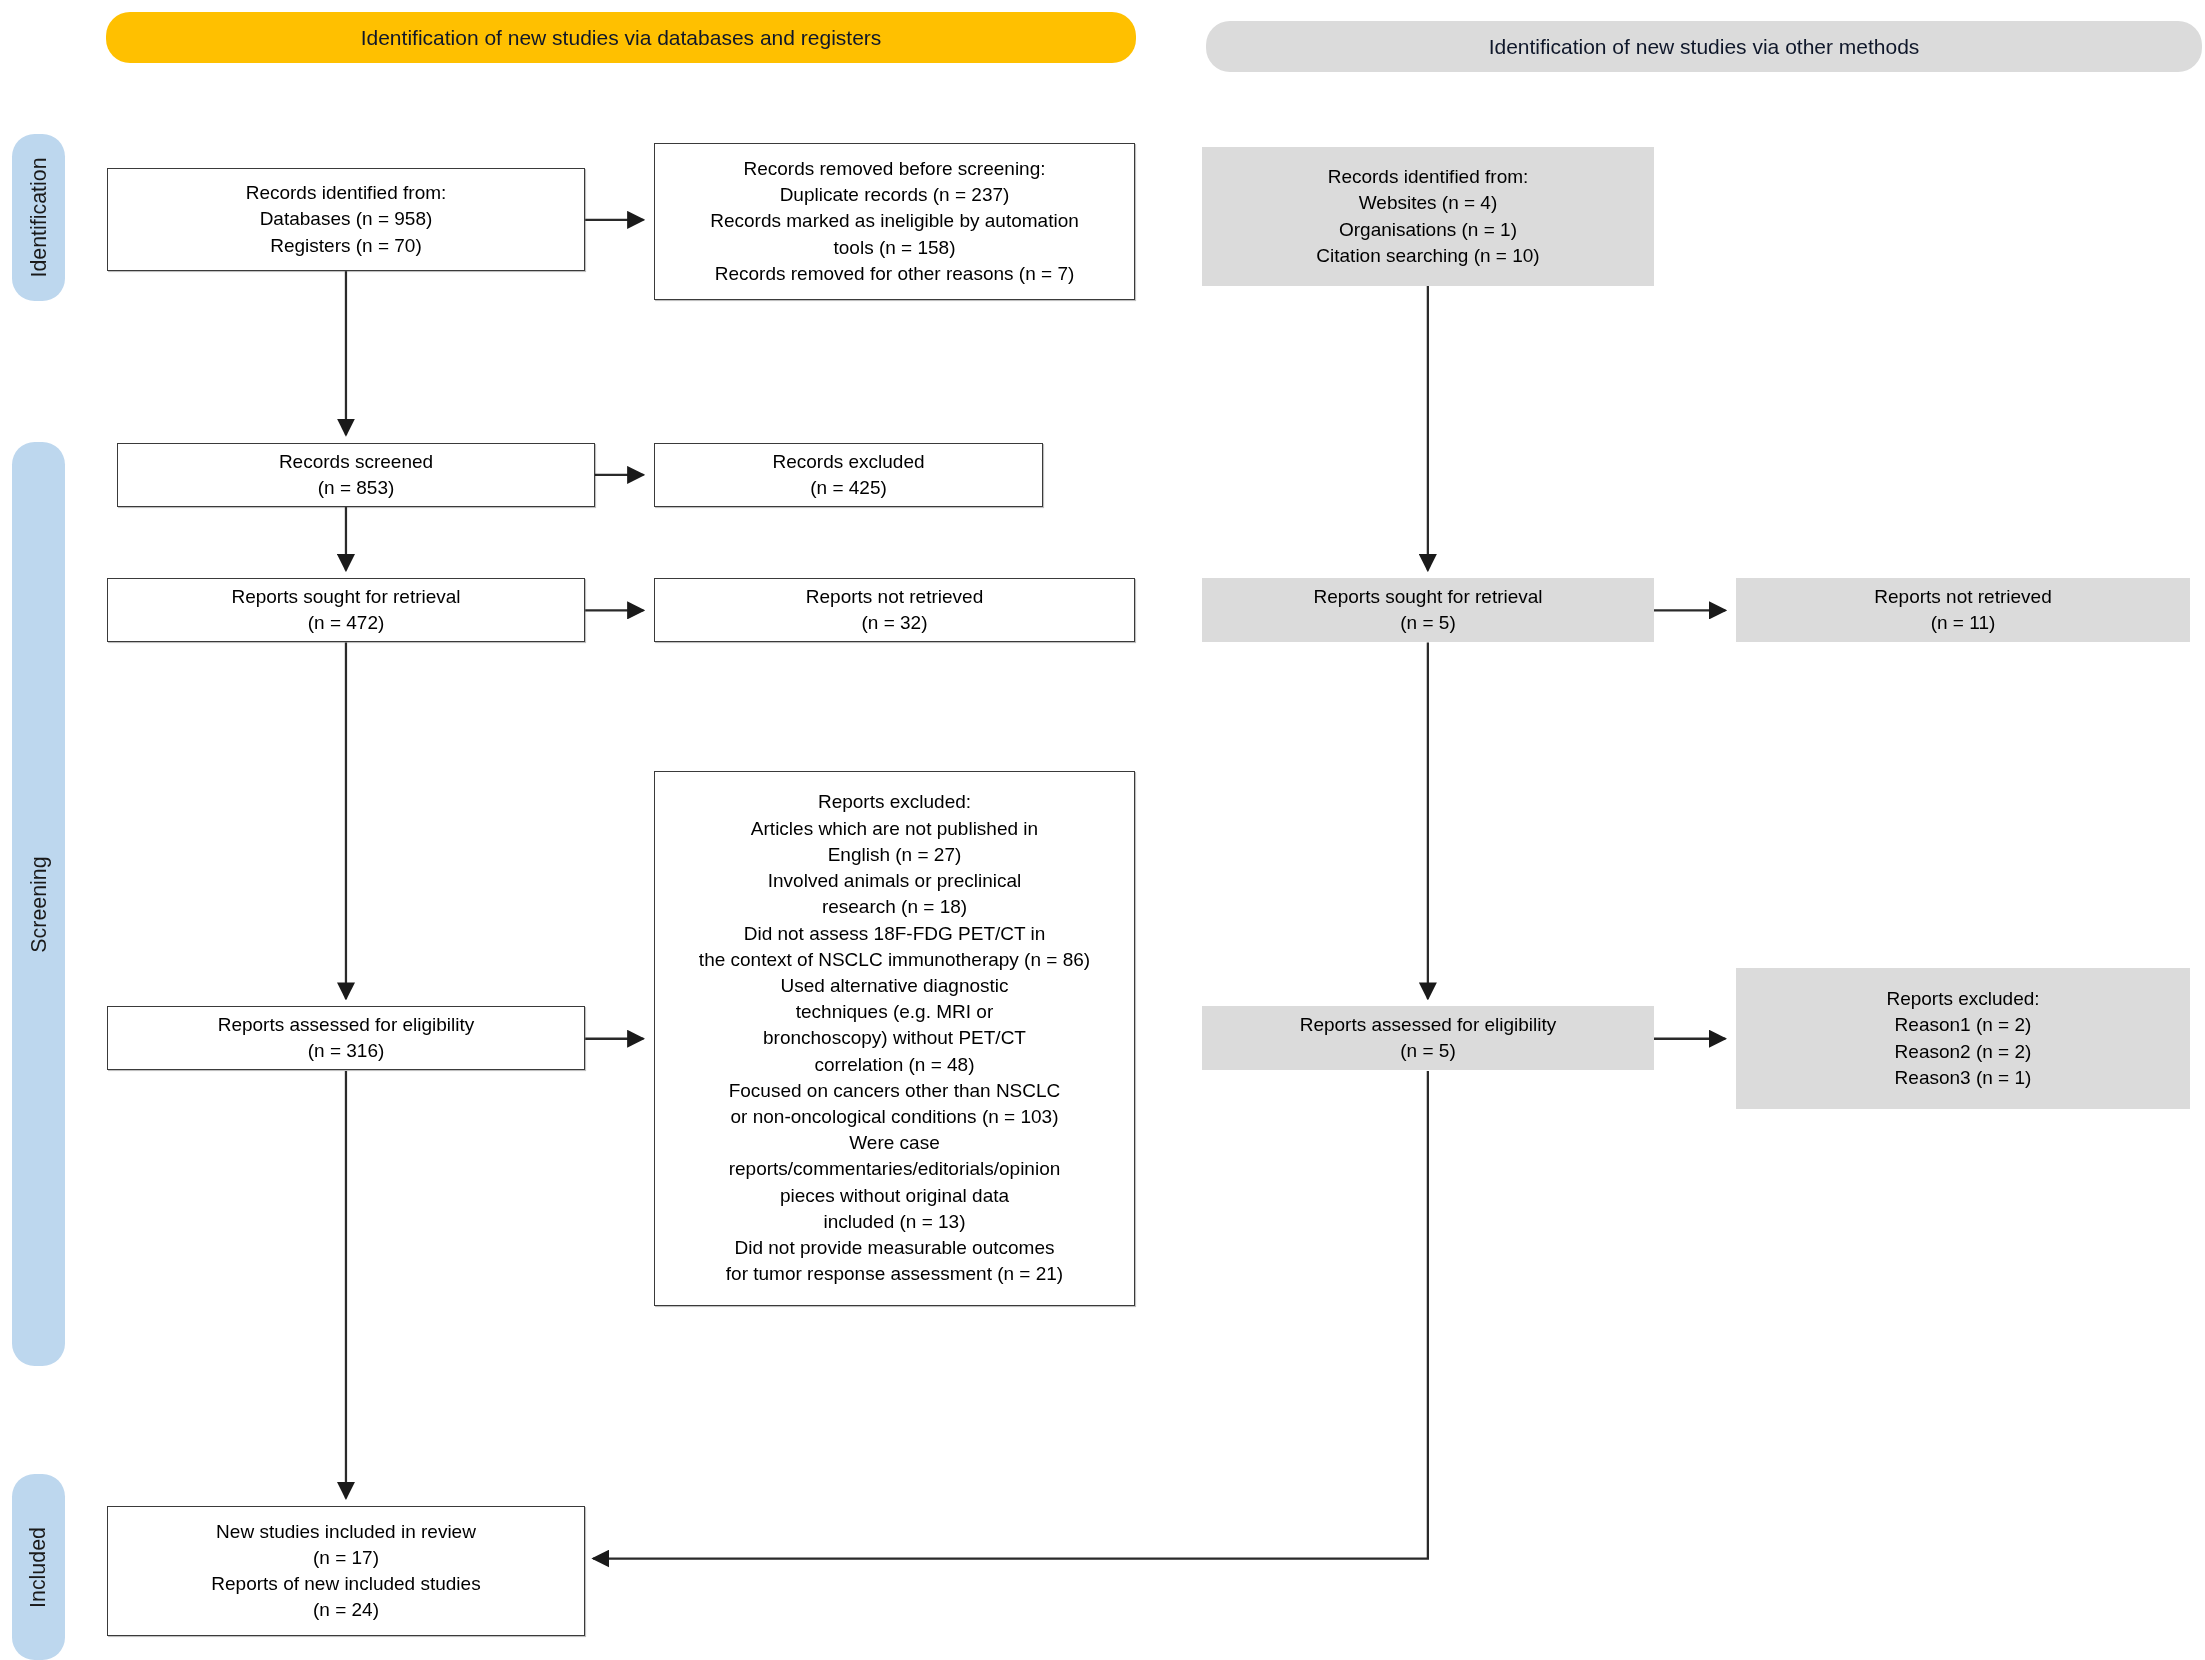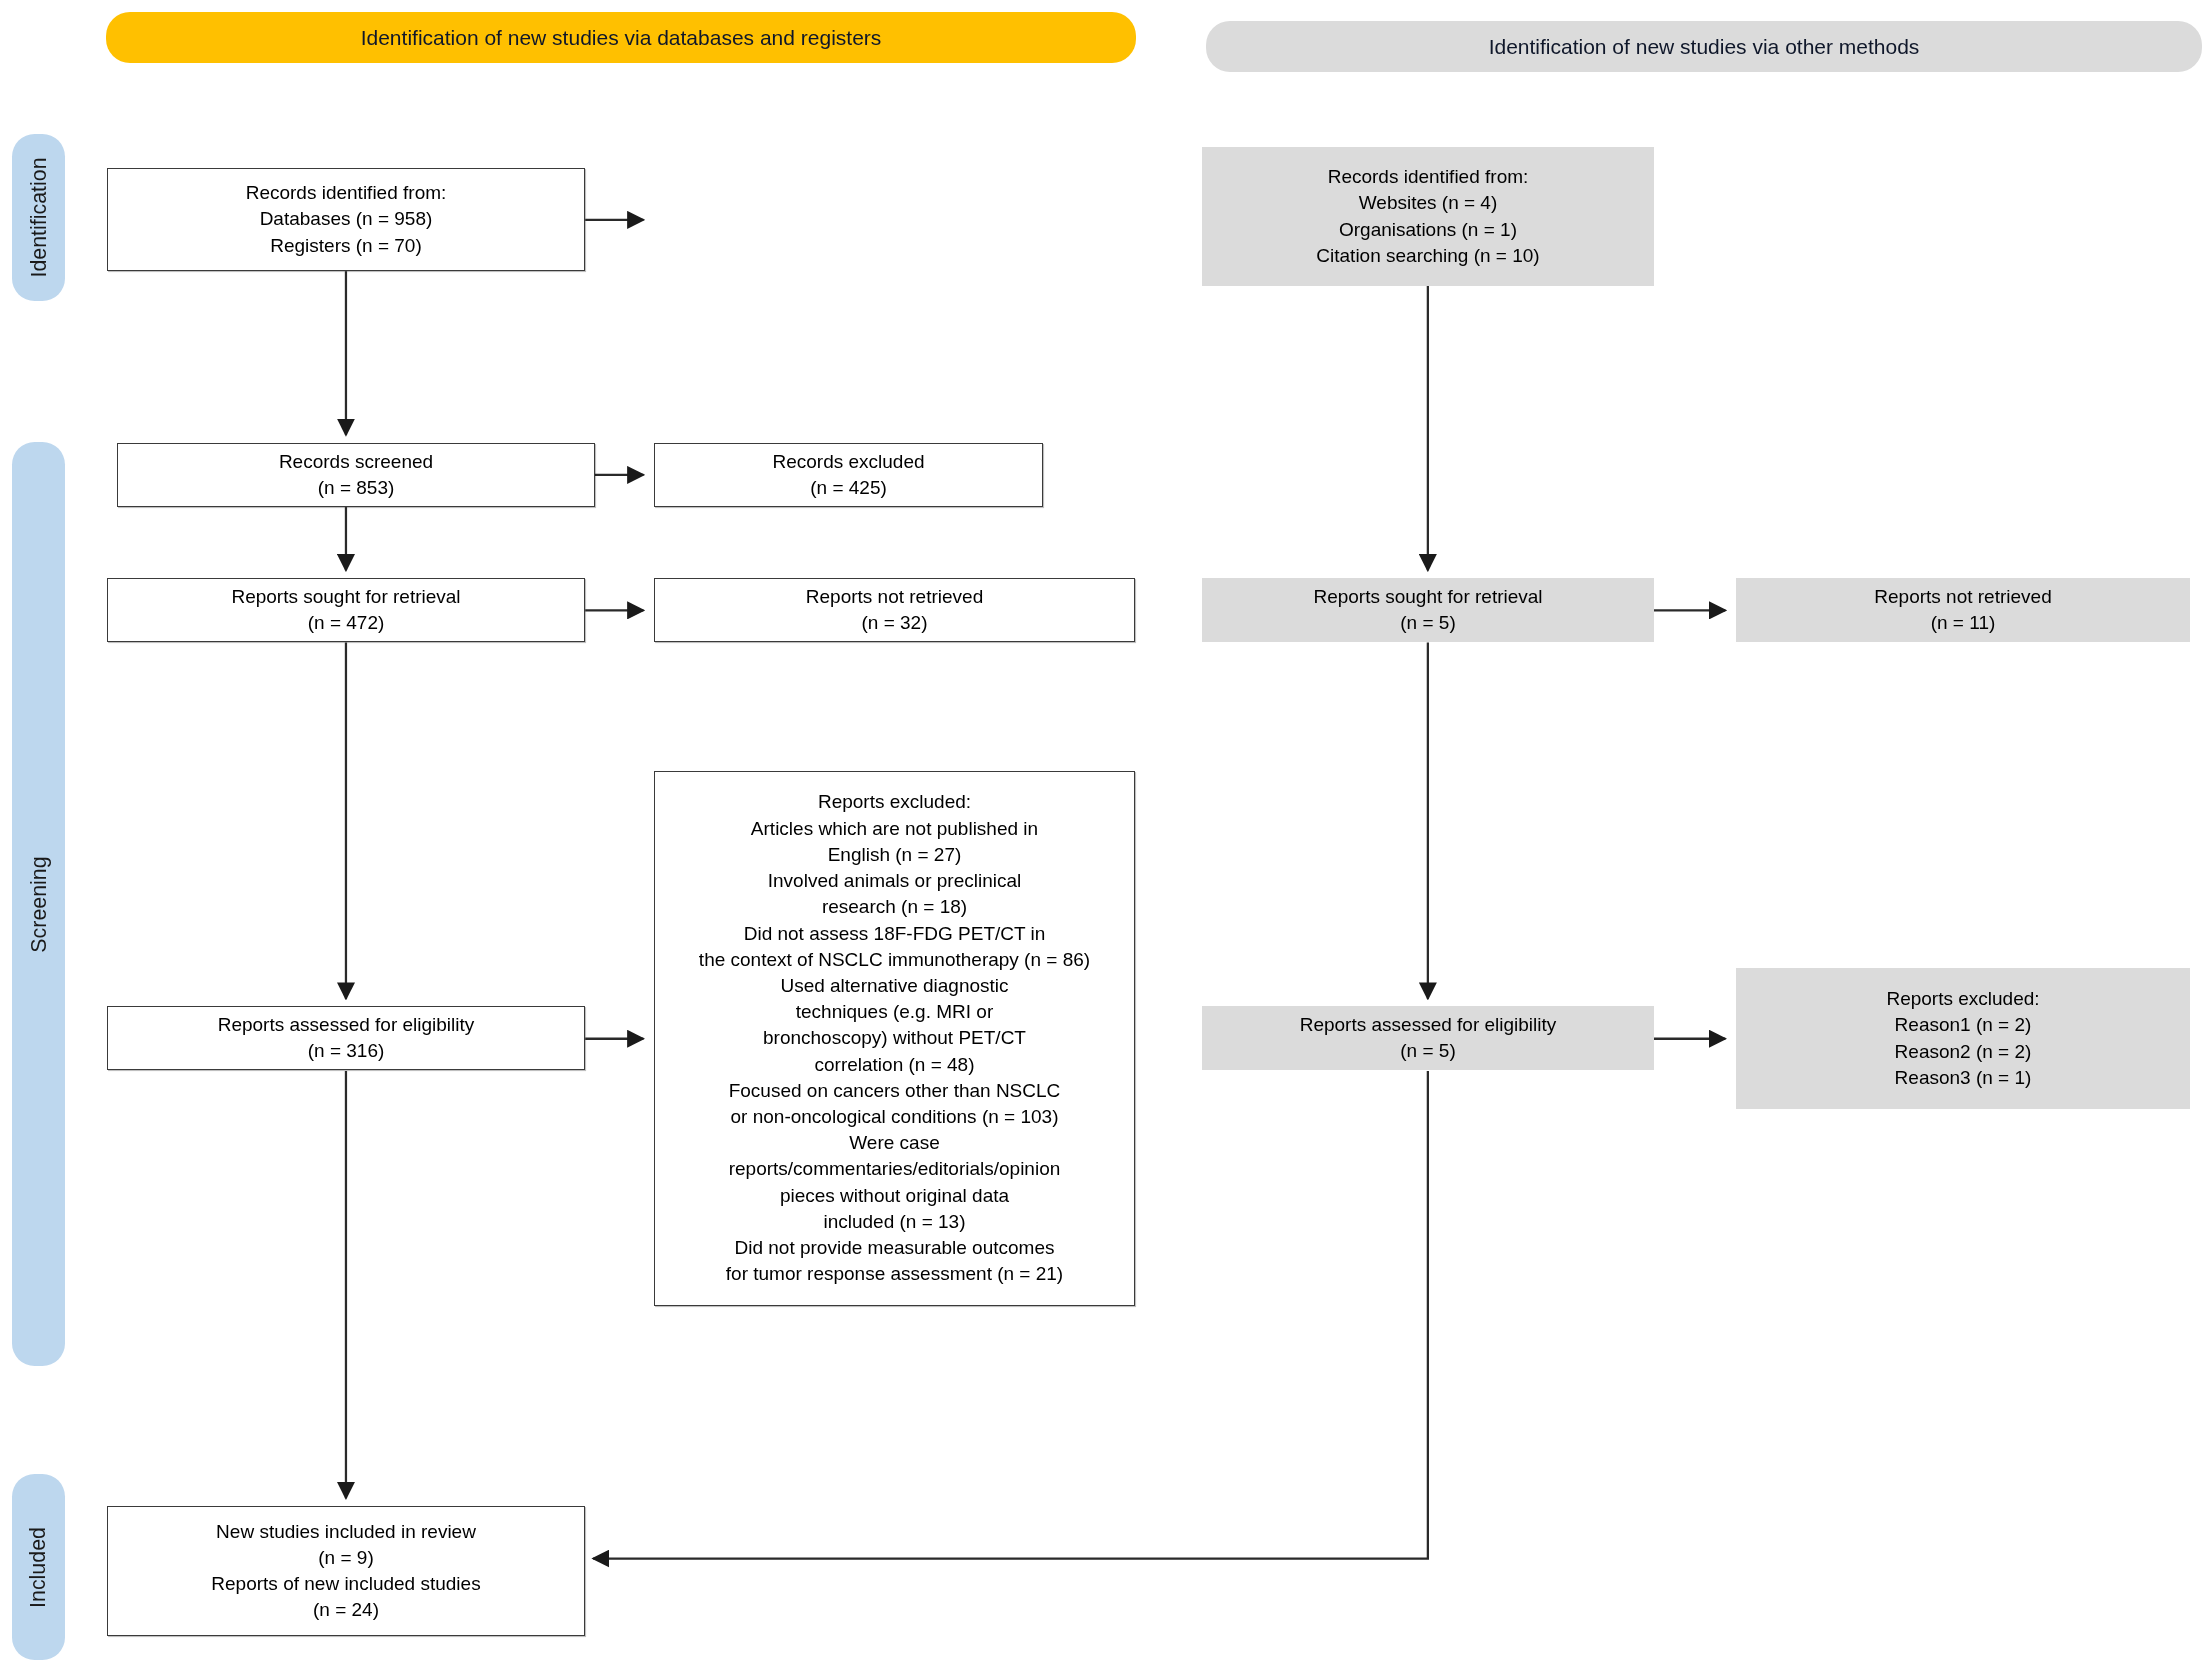--- a/index.html
+++ b/index.html
@@ -80,20 +80,25 @@
     <line x1="2930" y1="1081" x2="3057" y2="1081" marker-end="url(#ah)"></line>
     <line x1="2530" y1="1138" x2="2530" y2="1769" marker-end="url(#ah)"></line>
     <line x1="2930" y1="1840" x2="3057" y2="1840" marker-end="url(#ah)"></line>
     <polyline points="2530,1897 2530,2761 1051,2761" marker-end="url(#ah)"></polyline>
   </svg>
 
   <div class="box white" style="left:107px;top:168px;width:478px;height:103px;">Records identified from:
 Databases (n = 958)
 Registers (n = 70)</div>
 
+  <div class="box white" style="left:654px;top:143px;width:481px;height:157px;">Records removed before screening:
+Duplicate records (n = 237)
+Records marked as ineligible by automation
+tools (n = 158)
+Records removed for other reasons (n = 7)</div>
 
   <div class="box white" style="left:107px;top:443px;width:478px;height:64px;margin-left:10px;">Records screened
 (n = 853)</div>
 
   <div class="box white" style="left:654px;top:443px;width:389px;height:64px;">Records excluded
 (n = 425)</div>
 
   <div class="box white" style="left:107px;top:578px;width:478px;height:64px;">Reports sought for retrieval
 (n = 472)</div>
 
@@ -117,21 +122,21 @@
 Focused on cancers other than NSCLC
 or non-oncological conditions (n = 103)
 Were case
 reports/commentaries/editorials/opinion
 pieces without original data
 included (n = 13)
 Did not provide measurable outcomes
 for tumor response assessment (n = 21)</div>
 
   <div class="box white" style="left:107px;top:1506px;width:478px;height:130px;">New studies included in review
-(n = 9)
+(n = 17)
 Reports of new included studies
 (n = 24)</div>
 
   <div class="box grayfill" style="left:1202px;top:147px;width:452px;height:139px;">Records identified from:
 Websites (n = 4)
 Organisations (n = 1)
 Citation searching (n = 10)</div>
 
   <div class="box grayfill" style="left:1202px;top:578px;width:452px;height:64px;">Reports sought for retrieval
 (n = 5)</div>

